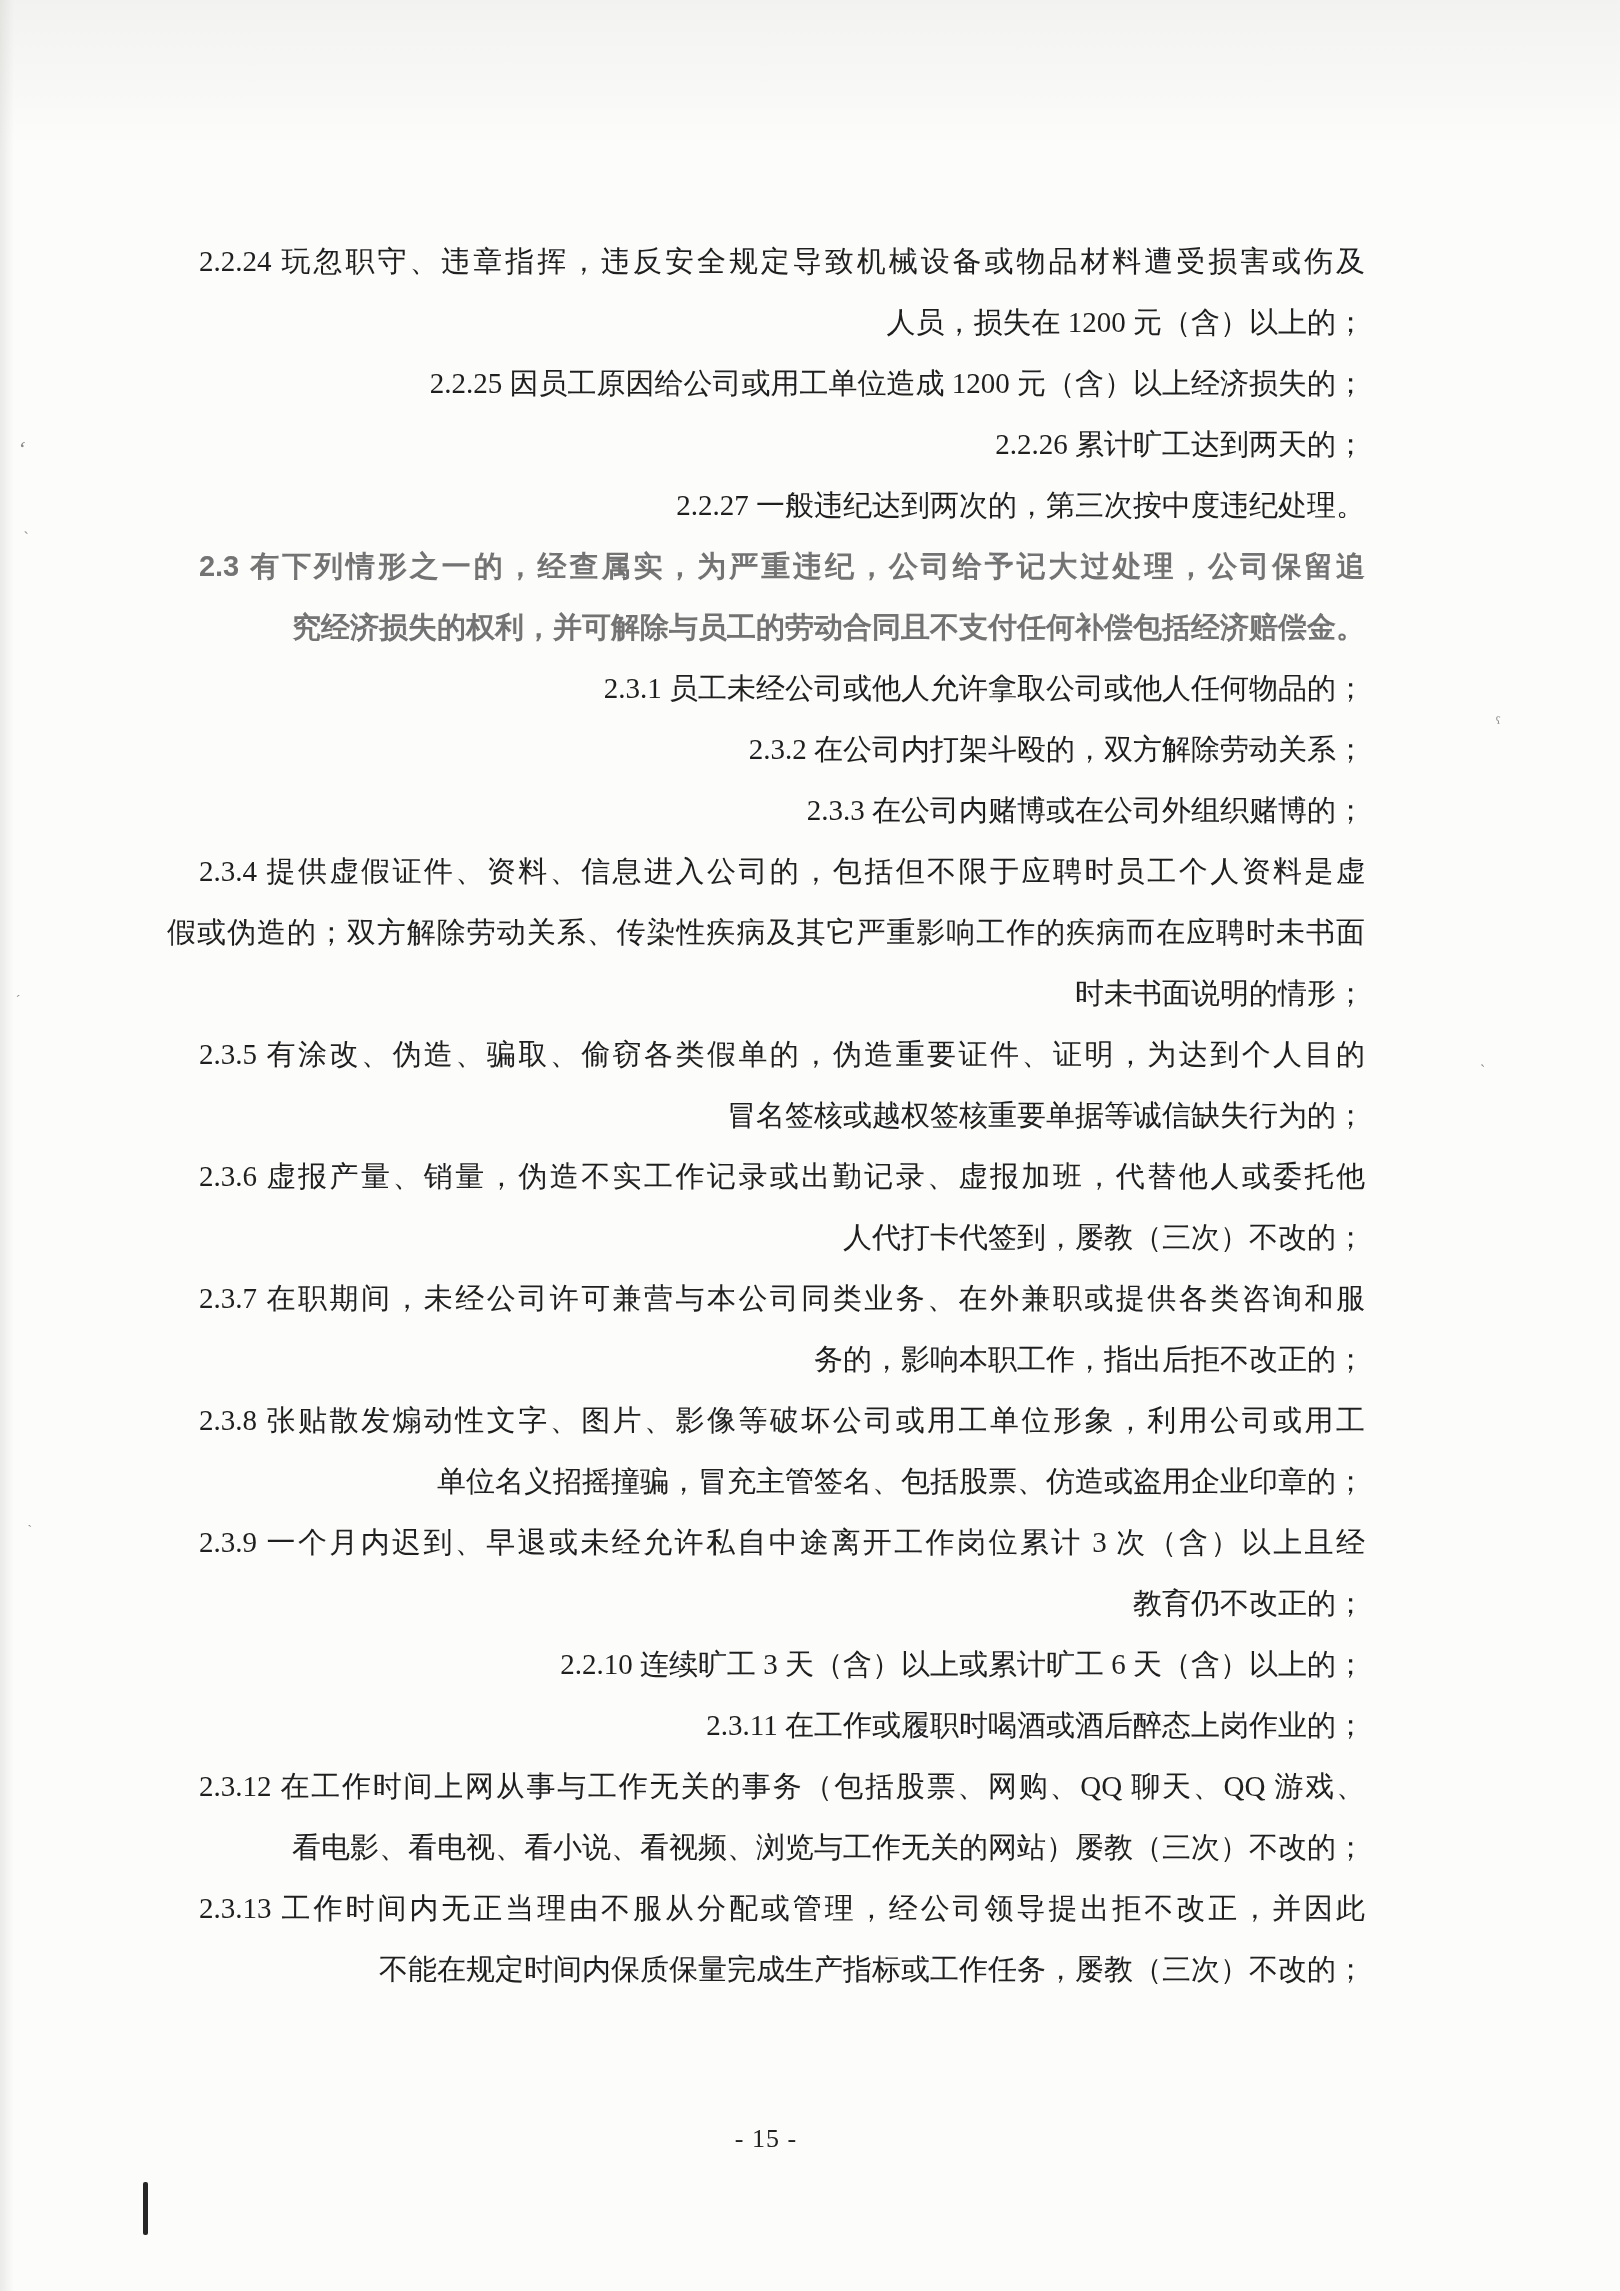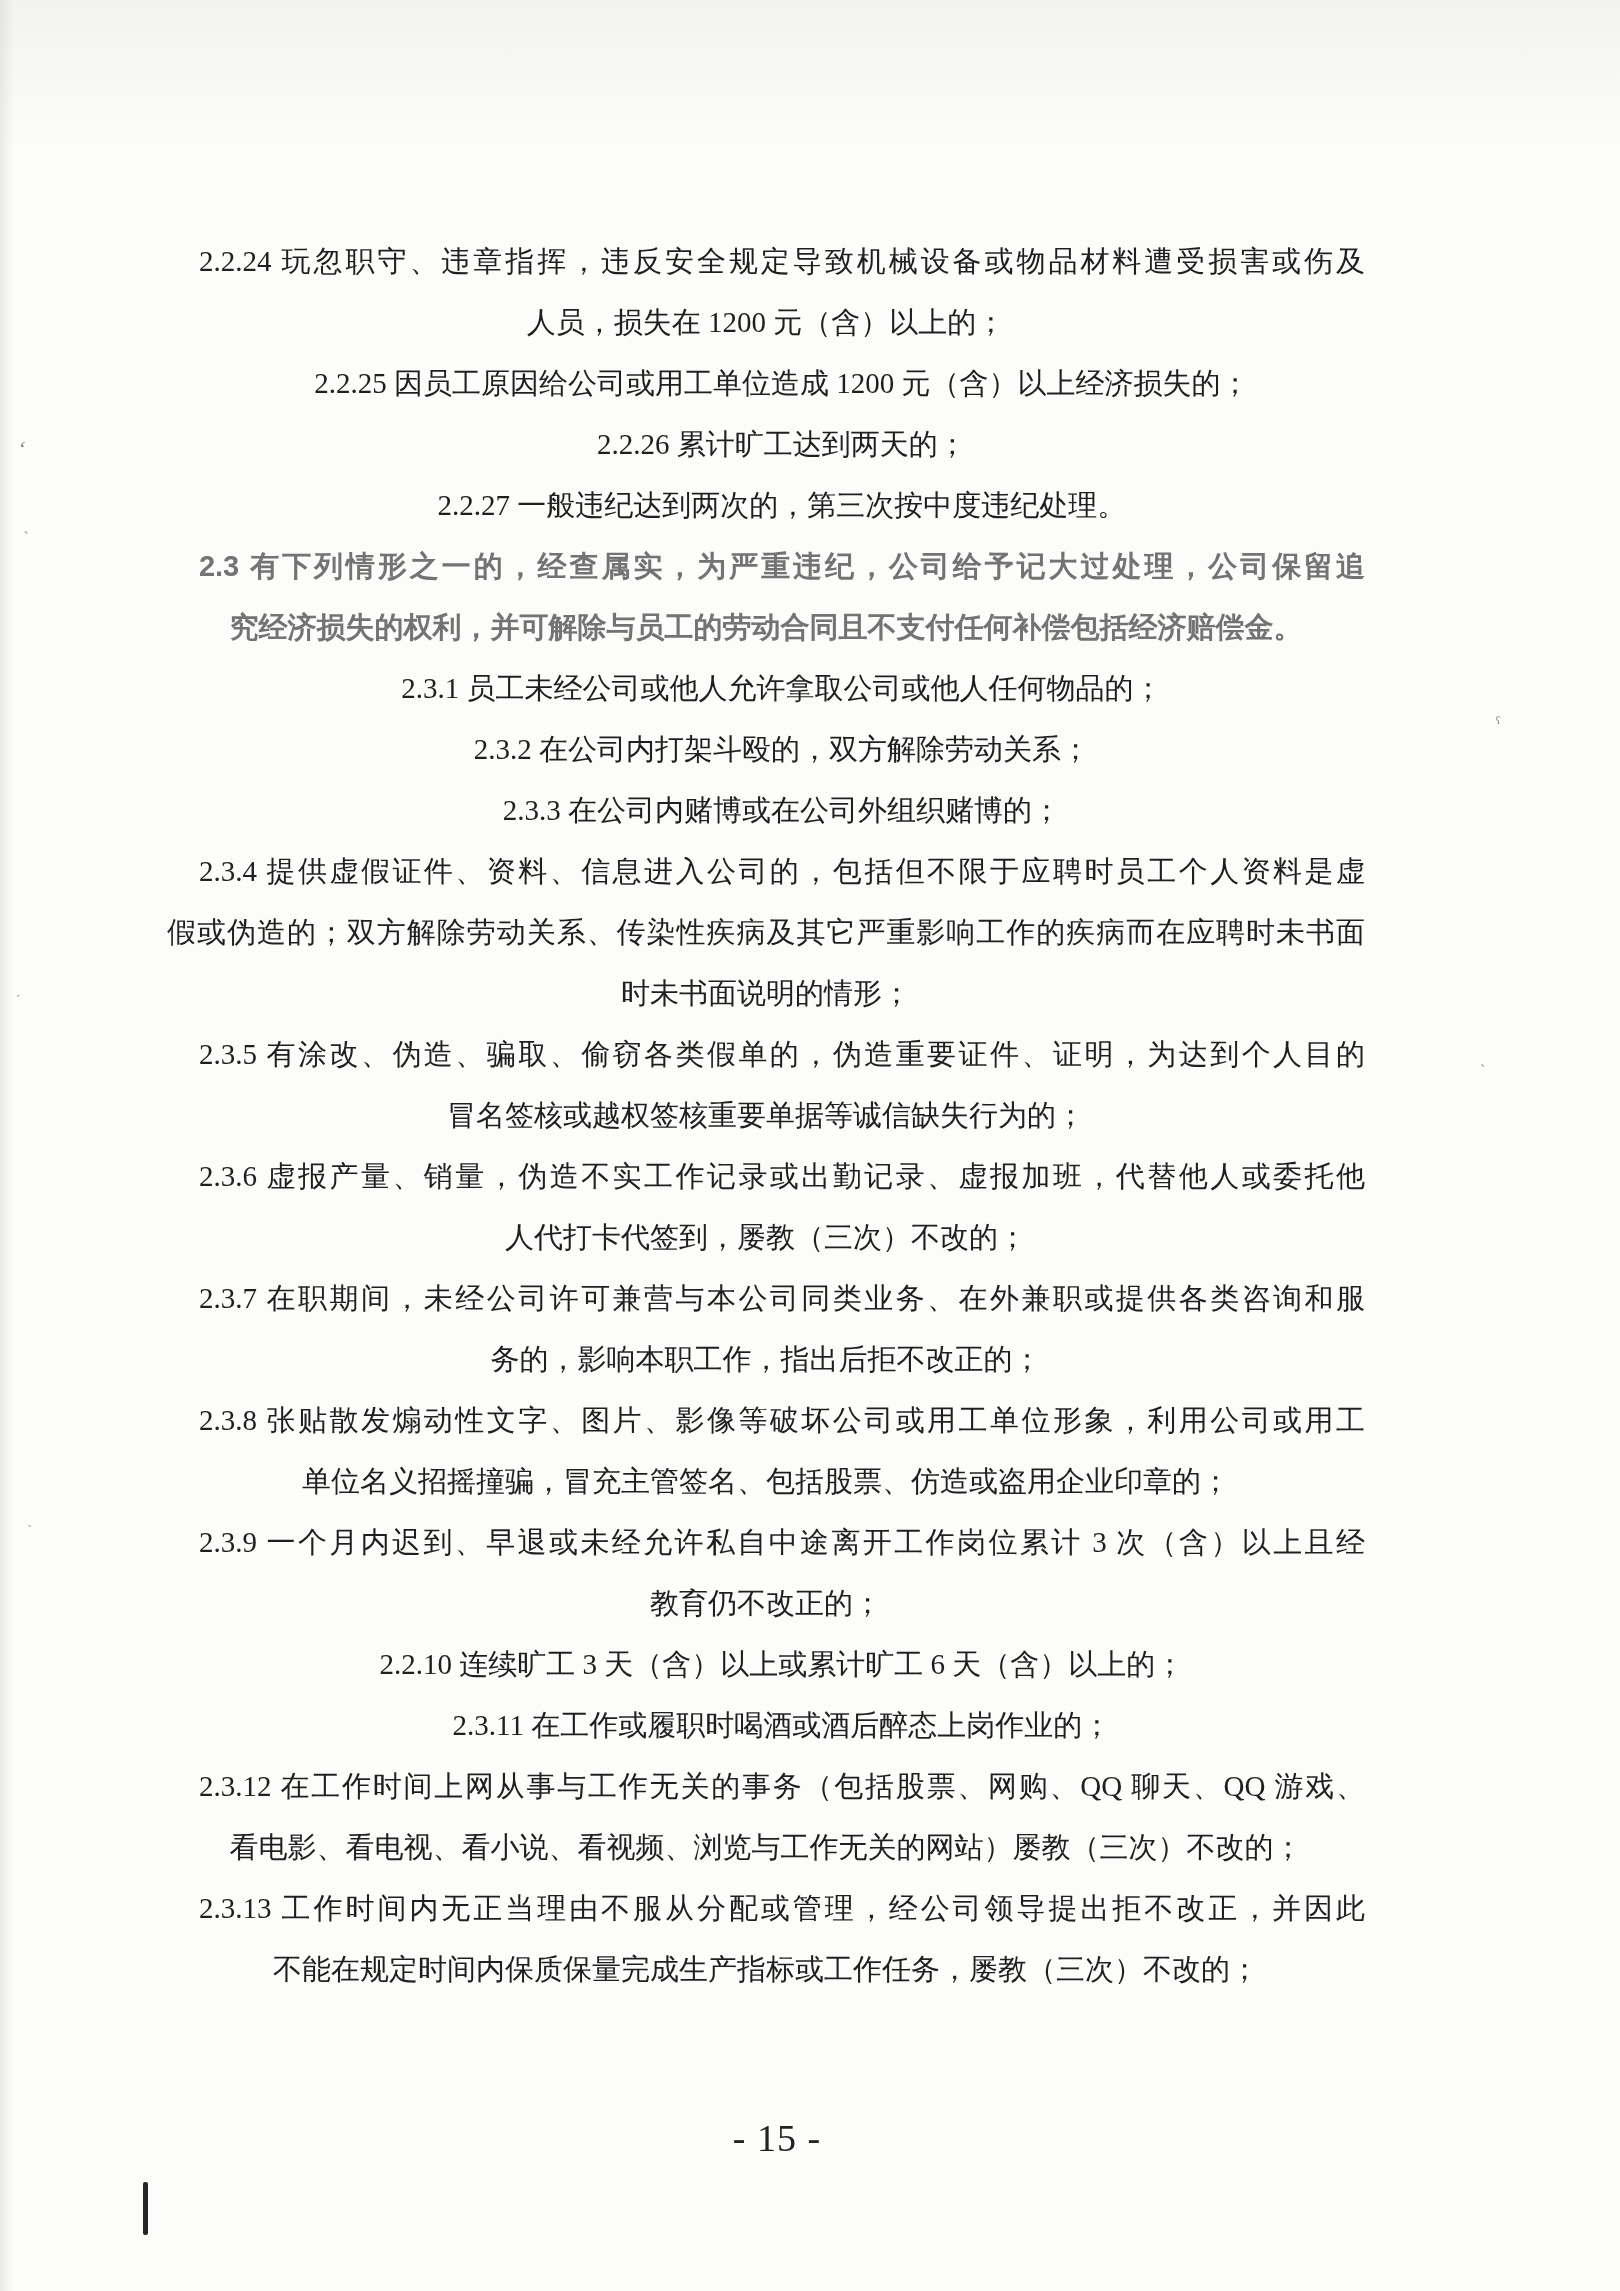--- a/index.html
+++ b/index.html
@@ -40,34 +40,34 @@
     width: 1198px;
     font-size: 29px;
     line-height: 61px;
   }
   .para { margin: 0; }
   .para.bold {
     font-weight: bold;
     font-family: "Liberation Sans", "DejaVu Sans", sans-serif;
     color: #737373;
   }
-  .line { text-align: center; }
+  .line { text-align: right; }
   .line.first { text-indent: 1.1em; }
   
   .line.fill {
     text-align: justify;
     text-align-last: justify;
   }
   .page-number {
     position: absolute;
-    left: 178px;
+    left: 167px;
     top: 2117px;
     width: 1198px;
     text-align: center;
-    font-size: 38px;
+    font-size: 26px;
     line-height: 43px;
     letter-spacing: 1px;
     color: #222;
   }
   
   .artifact {
     position: absolute;
     color: #8a8a86;
     font-size: 21.6px;
     line-height: 21.6px;

